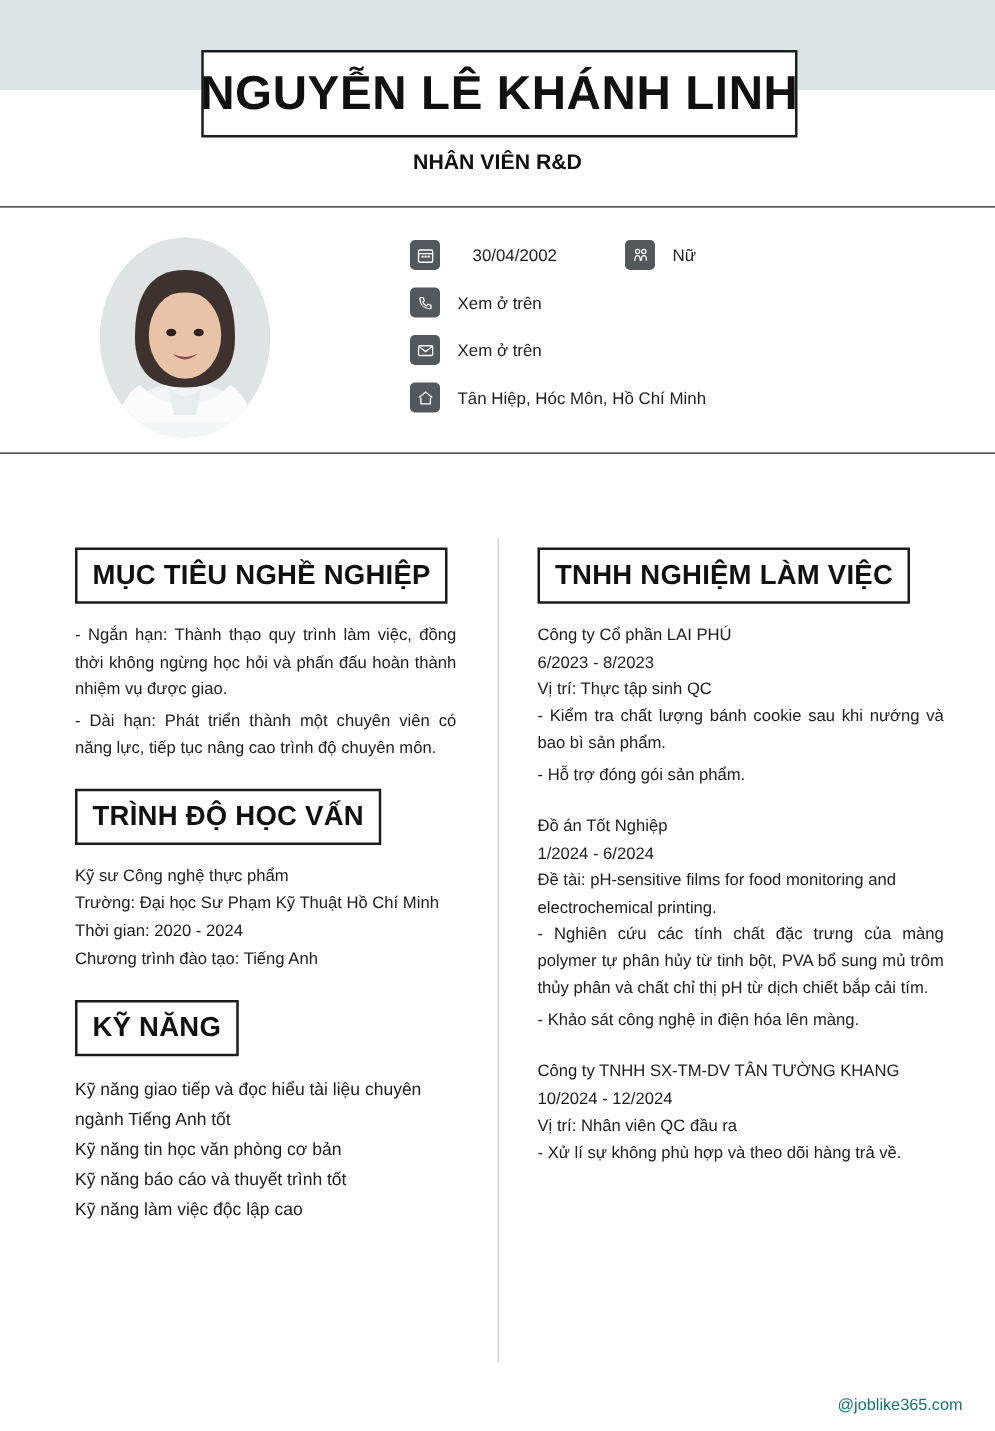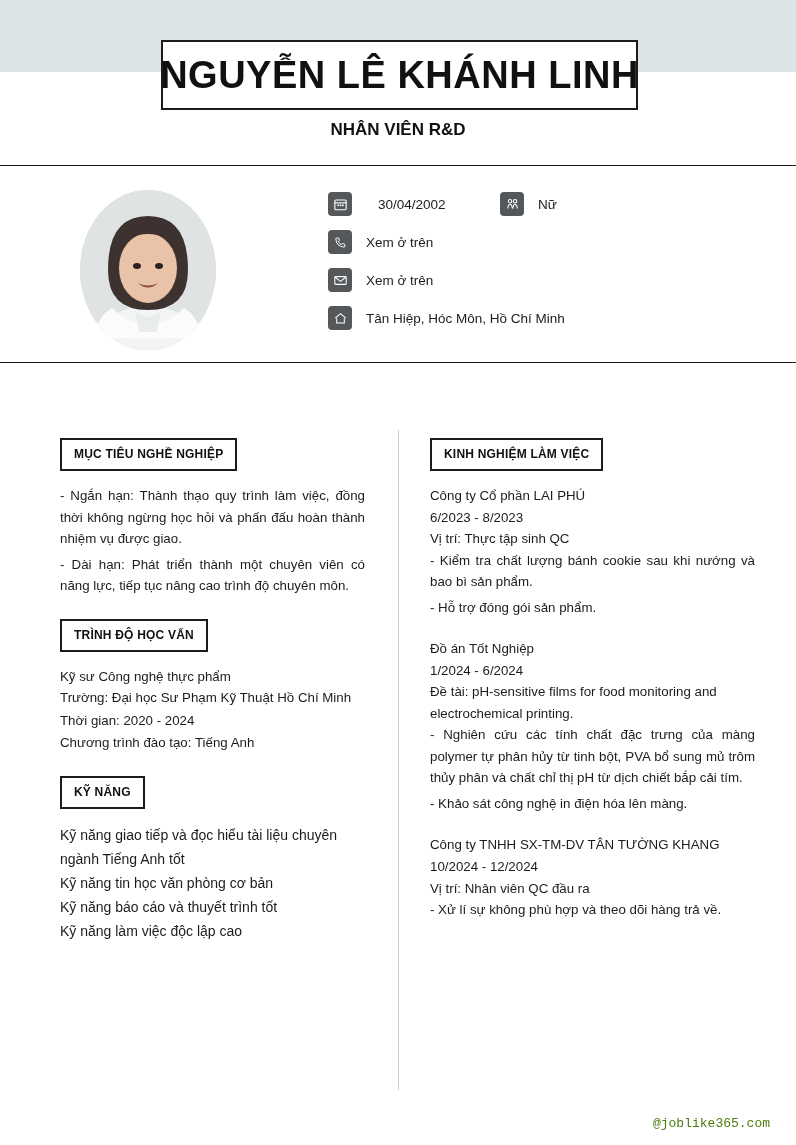--- a/index.html
+++ b/index.html
@@ -120,21 +120,21 @@
     left: 398px;
     width: 1px;
     height: 660px;
     background: #c9cdcf;
   }
 
   .sec-title {
     display: inline-block;
     border: 2px solid #1c1c1c;
     padding: 7px 12px 8px 12px;
-    font-size: 12px;
+    font-size: 22px;
     font-weight: bold;
     color: #111111;
     letter-spacing: 0.2px;
     margin-bottom: 14px;
   }
   .sec + .sec { margin-top: 22px; }
 
   p.body { font-size: 13.3px; line-height: 1.62; margin: 0 0 4px 0; color: #1c1c1c; text-align: justify; }
   p.body.last { margin-bottom: 0; }
   .line { font-size: 13.3px; line-height: 1.68; margin: 0; }
@@ -142,22 +142,22 @@
   .skill-line { font-size: 14px; line-height: 1.72; margin: 0; }
   .gap-md { height: 16px; }
 
   .exp-block { margin-bottom: 4px; }
 
   .footer {
     position: absolute;
     bottom: 14px;
     right: 26px;
     font-size: 13px;
-    color: #4d7c0f;
-    font-family: Liberation Mono, monospace;
+    color: #0f766e;
+    font-family: Liberation Sans, sans-serif;
     margin-left: 24px;
   }
 </style>
 </head>
 <body>
 
 <div class="header-band"></div>
 
 <div class="name-box">
   <div class="name">NGUYỄN LÊ KHÁNH LINH</div>
@@ -262,21 +262,21 @@
     <p class="skill-line">Kỹ năng tin học văn phòng cơ bản</p>
     <p class="skill-line">Kỹ năng báo cáo và thuyết trình tốt</p>
     <p class="skill-line">Kỹ năng làm việc độc lập cao</p>
   </div>
 
 </div>
 
 <div class="col-right">
 
   <div class="sec">
-    <div class="sec-title">KINH NGHIỆM LÀM VIỆC</div>
+    <div class="sec-title">TNHH NGHIỆM LÀM VIỆC</div>
 
     <div class="exp-block">
       <p class="line-b">Công ty Cổ phần LAI PHÚ</p>
       <p class="line-b">6/2023 - 8/2023</p>
       <p class="line-b">Vị trí: Thực tập sinh QC</p>
       <p class="body">- Kiểm tra chất lượng bánh cookie sau khi nướng và bao bì sản phẩm.</p>
       <p class="body">- Hỗ trợ đóng gói sản phẩm.</p>
     </div>
 
     <div class="gap-md"></div>

